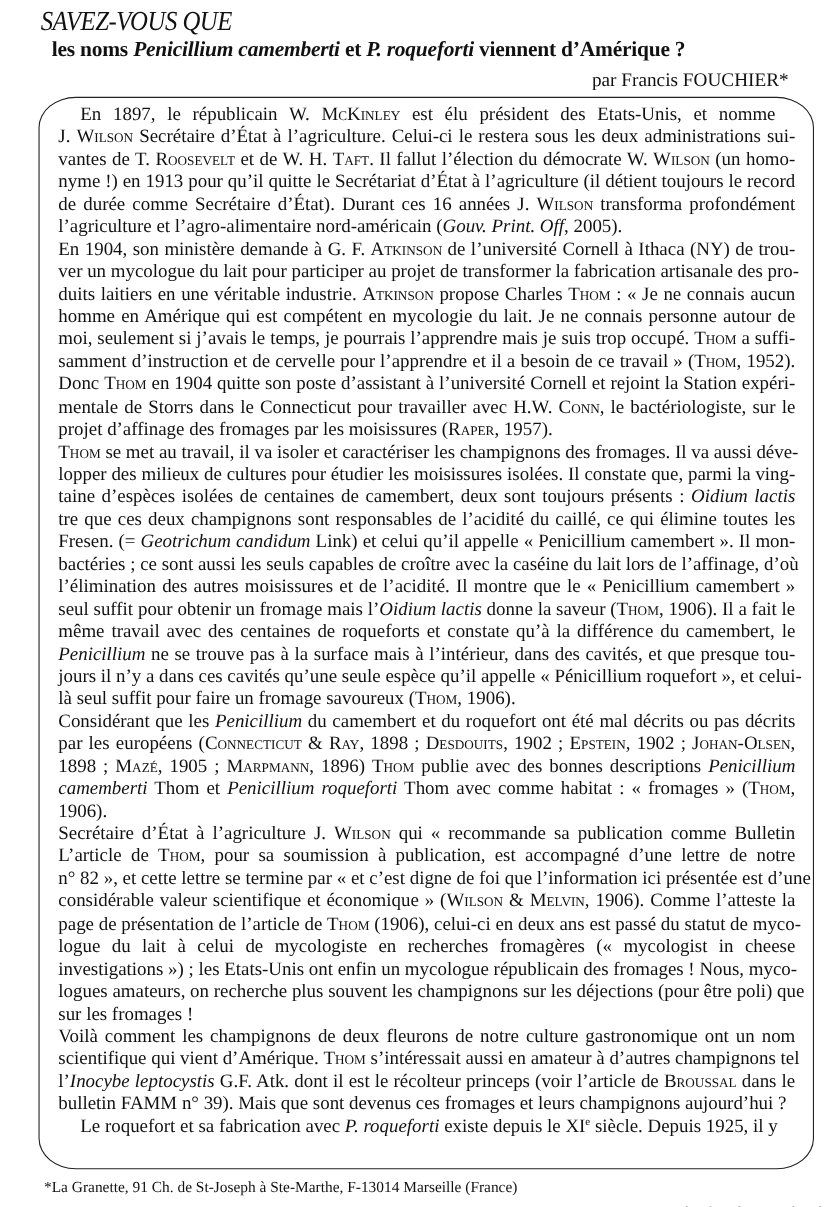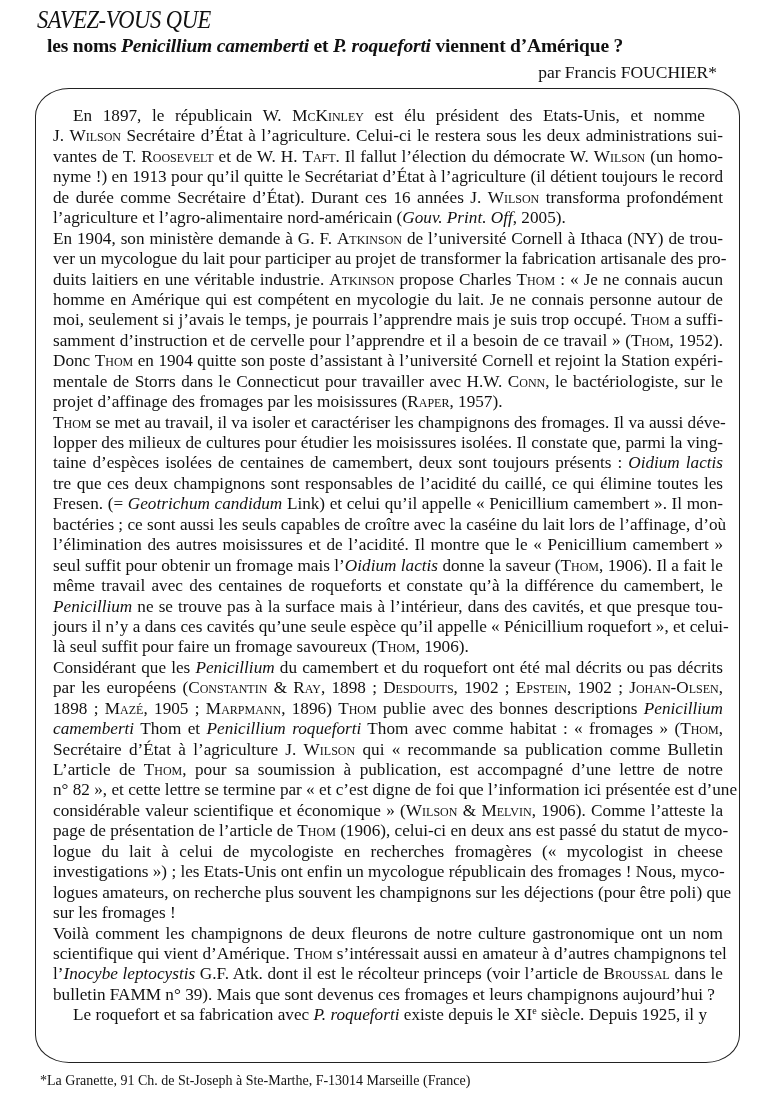--- a/index.html
+++ b/index.html
@@ -27,21 +27,21 @@
 
 <div class="kicker">SAVEZ-VOUS QUE</div>
 
 <div class="title"><span>les noms </span><i>Penicillium camemberti</i><span> et </span><i>P. roqueforti</i><span> viennent d’Amérique ?</span></div>
 
 <div class="byline">par Francis FOUCHIER*</div>
 
 <div class="box"></div>
 
 <div class="body" id="article-body">
-    <span class="line" style="padding-left: 20px; padding-right: 18px; box-sizing: border-box; margin-top: 12px;"><span>En 1897, le républicain W. </span><span class="sc">McKinley</span><span> est élu président des Etats-Unis, et nomme</span></span>
+    <span class="line" style="padding-left: 20px; padding-right: 18px; box-sizing: border-box;"><span>En 1897, le républicain W. </span><span class="sc">McKinley</span><span> est élu président des Etats-Unis, et nomme</span></span>
     <span class="line"><span>J. </span><span class="sc">Wilson</span><span> Secrétaire d’État à l’agriculture. Celui-ci le restera sous les deux administrations sui-</span></span>
     <span class="line"><span>vantes de T. </span><span class="sc">Roosevelt</span><span> et de W. H. </span><span class="sc">Taft</span><span>. Il fallut l’élection du démocrate W. </span><span class="sc">Wilson</span><span> (un homo-</span></span>
     <span class="line"><span>nyme !) en 1913 pour qu’il quitte le Secrétariat d’État à l’agriculture (il détient toujours le record</span></span>
     <span class="line"><span>de durée comme Secrétaire d’État). Durant ces 16 années J. </span><span class="sc">Wilson</span><span> transforma profondément</span></span>
     <span class="line last"><span>l’agriculture et l’agro-alimentaire nord-américain (</span><i>Gouv. Print. Off</i><span>, 2005).</span></span>
     <span class="line"><span>En 1904, son ministère demande à G. F. </span><span class="sc">Atkinson</span><span> de l’université Cornell à Ithaca (NY) de trou-</span></span>
     <span class="line"><span>ver un mycologue du lait pour participer au projet de transformer la fabrication artisanale des pro-</span></span>
     <span class="line"><span>duits laitiers en une véritable industrie. </span><span class="sc">Atkinson</span><span> propose Charles </span><span class="sc">Thom</span><span> : « Je ne connais aucun</span></span>
     <span class="line"><span>homme en Amérique qui est compétent en mycologie du lait. Je ne connais personne autour de</span></span>
     <span class="line"><span>moi, seulement si j’avais le temps, je pourrais l’apprendre mais je suis trop occupé. </span><span class="sc">Thom</span><span> a suffi-</span></span>
@@ -55,23 +55,24 @@
     <span class="line"><span>tre que ces deux champignons sont responsables de l’acidité du caillé, ce qui élimine toutes les</span></span>
     <span class="line"><span>Fresen. (= </span><i>Geotrichum candidum</i><span> Link) et celui qu’il appelle « Penicillium camembert ». Il mon-</span></span>
     <span class="line"><span>bactéries ; ce sont aussi les seuls capables de croître avec la caséine du lait lors de l’affinage, d’où</span></span>
     <span class="line"><span>l’élimination des autres moisissures et de l’acidité. Il montre que le « Penicillium camembert »</span></span>
     <span class="line"><span>seul suffit pour obtenir un fromage mais l’</span><i>Oidium lactis</i><span> donne la saveur (</span><span class="sc">Thom</span><span>, 1906). Il a fait le</span></span>
     <span class="line"><span>même travail avec des centaines de roqueforts et constate qu’à la différence du camembert, le</span></span>
     <span class="line"><i>Penicillium</i><span> ne se trouve pas à la surface mais à l’intérieur, dans des cavités, et que presque tou-</span></span>
     <span class="line"><span>jours il n’y a dans ces cavités qu’une seule espèce qu’il appelle « Pénicillium roquefort », et celui-</span></span>
     <span class="line last"><span>là seul suffit pour faire un fromage savoureux (</span><span class="sc">Thom</span><span>, 1906).</span></span>
     <span class="line"><span>Considérant que les </span><i>Penicillium</i><span> du camembert et du roquefort ont été mal décrits ou pas décrits</span></span>
-    <span class="line"><span>par les européens (</span><span class="sc">Constantin</span><span> &amp; </span><span class="sc">Ray</span><span>, 1898 ; </span><span class="sc">Desdouits</span><span>, 1902 ; </span><span class="sc">Epstein</span><span>, 1902 ; </span><span class="sc">Johan-Olsen</span><span>,</span></span>
+    <span class="line"><span>par les européens (</span><span class="sc">Connecticut</span><span> &amp; </span><span class="sc">Ray</span><span>, 1898 ; </span><span class="sc">Desdouits</span><span>, 1902 ; </span><span class="sc">Epstein</span><span>, 1902 ; </span><span class="sc">Johan-Olsen</span><span>,</span></span>
     <span class="line"><span>1898 ; </span><span class="sc">Mazé</span><span>, 1905 ; </span><span class="sc">Marpmann</span><span>, 1896) </span><span class="sc">Thom</span><span> publie avec des bonnes descriptions </span><i>Penicillium</i></span>
     <span class="line"><i>camemberti</i><span> Thom et </span><i>Penicillium roqueforti</i><span> Thom avec comme habitat : « fromages » (</span><span class="sc">Thom</span><span>,</span></span>
+    <span class="line last"><span>1906).</span></span>
     <span class="line"><span>Secrétaire d’État à l’agriculture J. </span><span class="sc">Wilson</span><span> qui « recommande sa publication comme Bulletin</span></span>
     <span class="line"><span>L’article de </span><span class="sc">Thom</span><span>, pour sa soumission à publication, est accompagné d’une lettre de notre</span></span>
     <span class="line"><span>n° 82 », et cette lettre se termine par « et c’est digne de foi que l’information ici présentée est d’une</span></span>
     <span class="line"><span>considérable valeur scientifique et économique » (</span><span class="sc">Wilson</span><span> &amp; </span><span class="sc">Melvin</span><span>, 1906). Comme l’atteste la</span></span>
     <span class="line"><span>page de présentation de l’article de </span><span class="sc">Thom</span><span> (1906), celui-ci en deux ans est passé du statut de myco-</span></span>
     <span class="line"><span>logue du lait à celui de mycologiste en recherches fromagères (« mycologist in cheese</span></span>
     <span class="line"><span>investigations ») ; les Etats-Unis ont enfin un mycologue républicain des fromages ! Nous, myco-</span></span>
     <span class="line"><span>logues amateurs, on recherche plus souvent les champignons sur les déjections (pour être poli) que</span></span>
     <span class="line last"><span>sur les fromages !</span></span>
     <span class="line"><span>Voilà comment les champignons de deux fleurons de notre culture gastronomique ont un nom</span></span>

